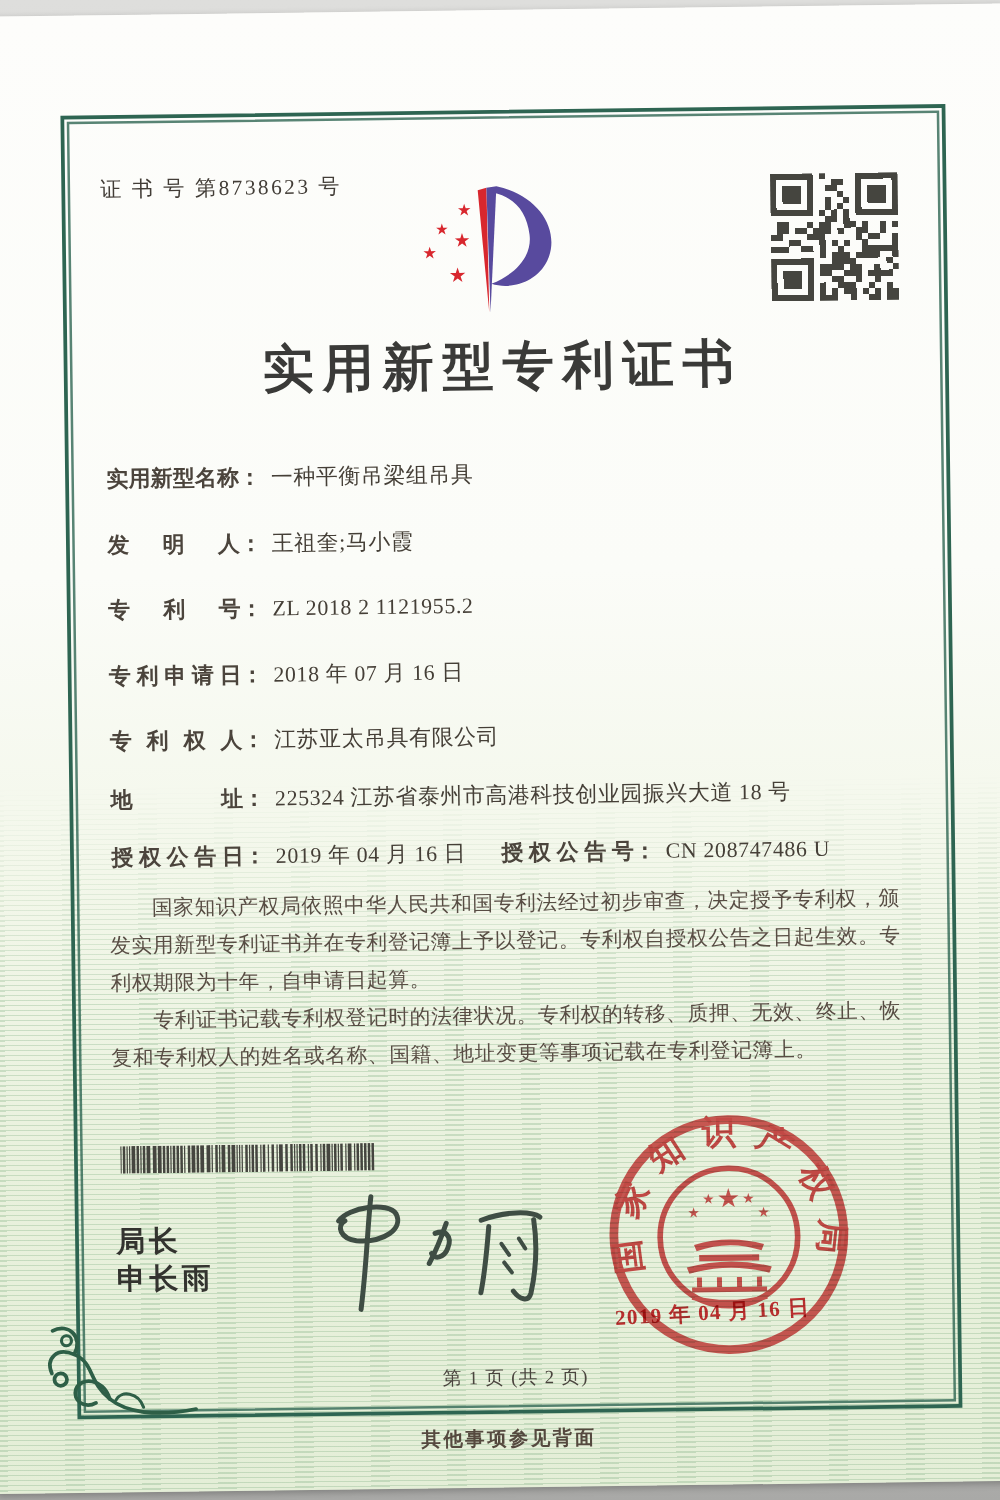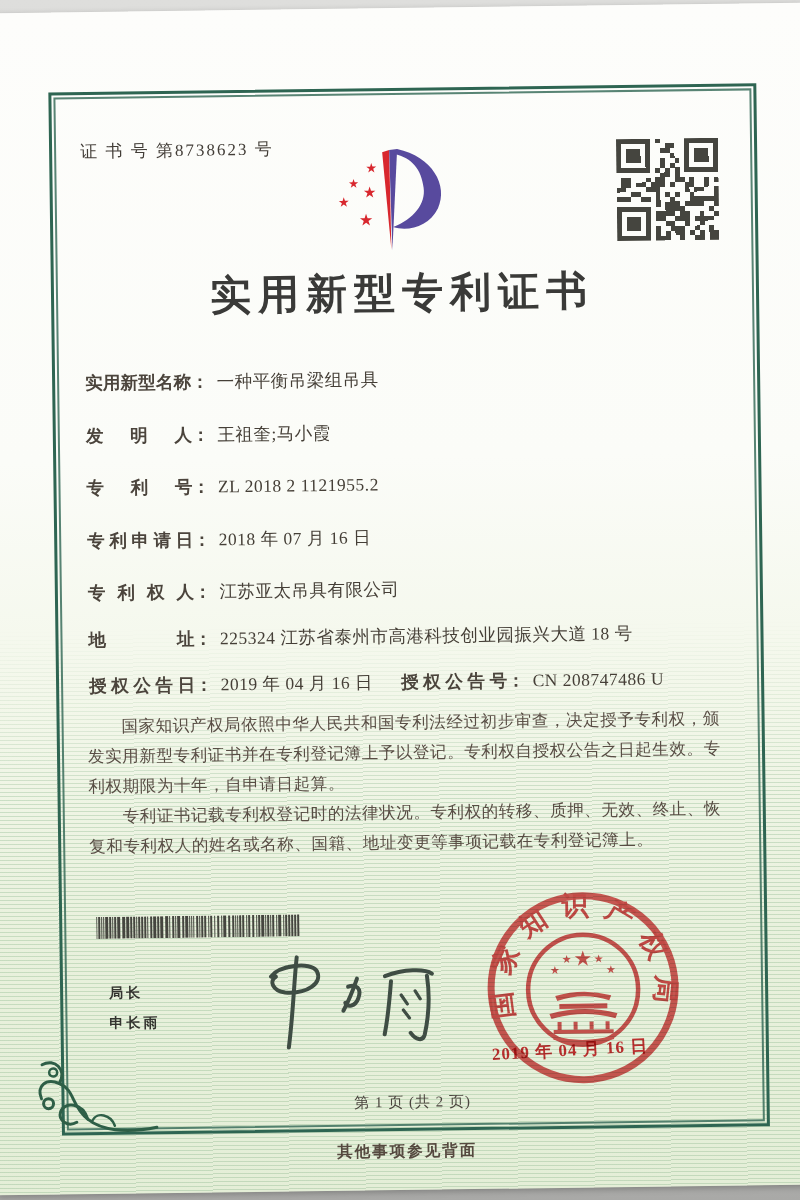--- a/index.html
+++ b/index.html
@@ -29,22 +29,22 @@
   .title{position:absolute;left:55px;top:266px;width:702px;text-align:center;
     font-size:41px;font-weight:700;letter-spacing:7px;color:#3a3a38;}
   .field-row{position:absolute;left:88px;width:640px;height:26px;font-size:17.5px;color:#453f37;white-space:nowrap;}
   .flabel{display:inline-block;width:106px;text-align:justify;text-align-last:justify;font-weight:700;color:#4b443c;vertical-align:top;}
   .colon{font-weight:700;color:#4b443c;}
   .fvalue{margin-left:8px;letter-spacing:.5px;}
   .pair2{position:absolute;left:312px;top:0;}
   .paras{position:absolute;left:86px;top:708px;width:636px;font-size:16.5px;line-height:1.82;color:#584d44;letter-spacing:.6px;}
   .paras p{margin:0;text-indent:2.05em;}
   .barcode{position:absolute;left:92px;top:913px;width:206px;height:22px;}
-  .signer{position:absolute;left:104px;top:974px;font-family:"Liberation Sans","DejaVu Sans",sans-serif;
-    font-size:14px;font-weight:600;color:#33332f;line-height:30px;letter-spacing:3px;}
+  .signer{position:absolute;left:88px;top:974px;font-family:"Liberation Sans","DejaVu Sans",sans-serif;
+    font-size:23px;font-weight:600;color:#33332f;line-height:30px;letter-spacing:3px;}
   .signature{position:absolute;left:214px;top:948px;width:220px;height:108px;}
   .seal{position:absolute;left:468px;top:880px;width:220px;height:220px;mix-blend-mode:multiply;opacity:.9;}
   .seal-date{position:absolute;left:486px;top:1040px;width:190px;font-size:17px;font-weight:700;color:#cf3236;
     letter-spacing:1px;transform:rotate(-2.5deg);mix-blend-mode:multiply;}
   .page-foot{position:absolute;left:55px;top:1093px;width:702px;text-align:center;font-size:15px;color:#4a443e;letter-spacing:1px;}
   .back-note{position:absolute;left:0;top:1141px;width:800px;text-align:center;font-size:15.5px;color:#55493f;letter-spacing:2px;font-weight:600;}
   .flourish{position:absolute;left:24px;top:1046px;width:132px;height:86px;}
   svg{display:block;}
 </style>
 </head>

